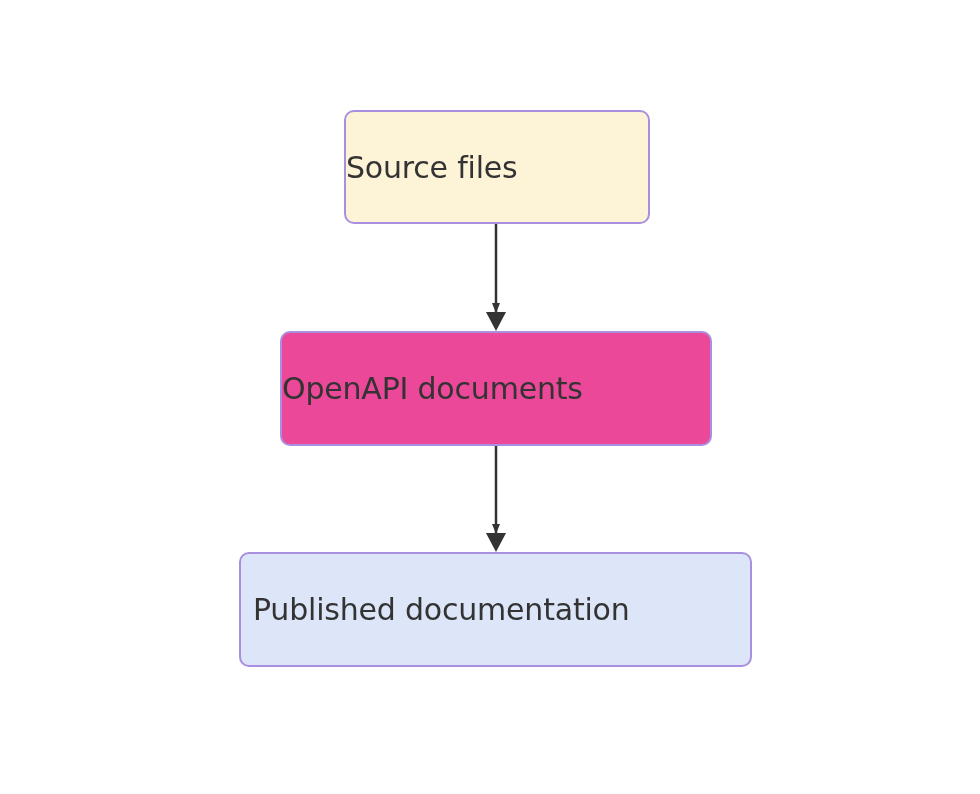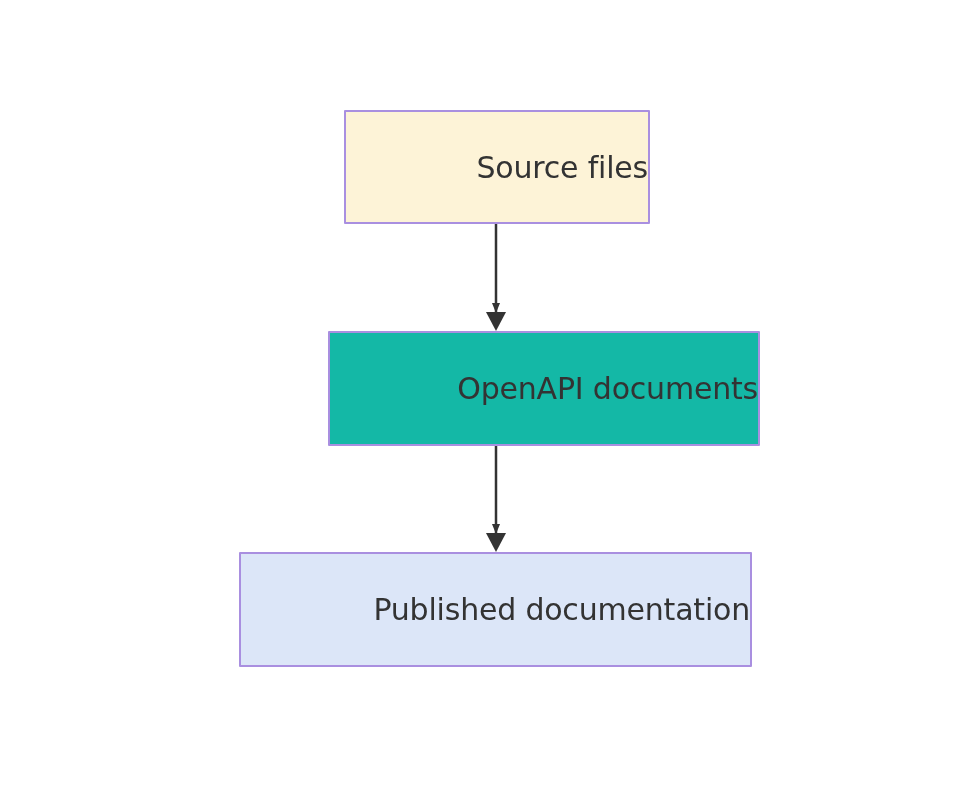--- a/index.html
+++ b/index.html
@@ -17,24 +17,24 @@
     position: relative;
     width: 980px;
     height: 794px;
     background: #ffffff;
   }
   .flow-node {
     position: absolute;
     box-sizing: border-box;
     display: flex;
     align-items: center;
-    justify-content: flex-end;
+    justify-content: flex-start;
     border-style: solid;
     border-width: 2px;
-    border-radius: 1px;
+    border-radius: 10px;
   }
   .flow-node-label {
     font-family: "DejaVu Sans", sans-serif;
     font-size: 30px;
     font-weight: 400;
     line-height: 1.1;
     letter-spacing: -0.2px;
     text-align: center;
     white-space: nowrap;
   }
@@ -90,21 +90,21 @@
     <g>
       <line x1="496" y1="446" x2="496" y2="533" stroke="#333333" stroke-width="2.5" marker-end="url(#arrowhead-2)"></line>
       <polygon points="486,533 506,533 496,552" fill="#333333"></polygon>
     </g>
   </svg>
 
   <div class="flow-node" id="node-source-files" style="background:#fdf3d7; border-color:#a98fe0;">
     <span class="flow-node-label" style="color:#333333;">Source files</span>
   </div>
 
-  <div class="flow-node" id="node-openapi-documents" style="background:#14b8a6; border-color:#a98fe0;margin-left:48px;">
+  <div class="flow-node" id="node-openapi-documents" style="background:#ec4899; border-color:#a98fe0;">
     <span class="flow-node-label" style="color:#333333;">OpenAPI documents</span>
   </div>
 
   <div class="flow-node" id="node-published-documentation" style="background:#dce6f8; border-color:#a98fe0;">
     <span class="flow-node-label" style="color:#333333;">Published documentation</span>
   </div>
 
 </div>
 
 </body></html>

